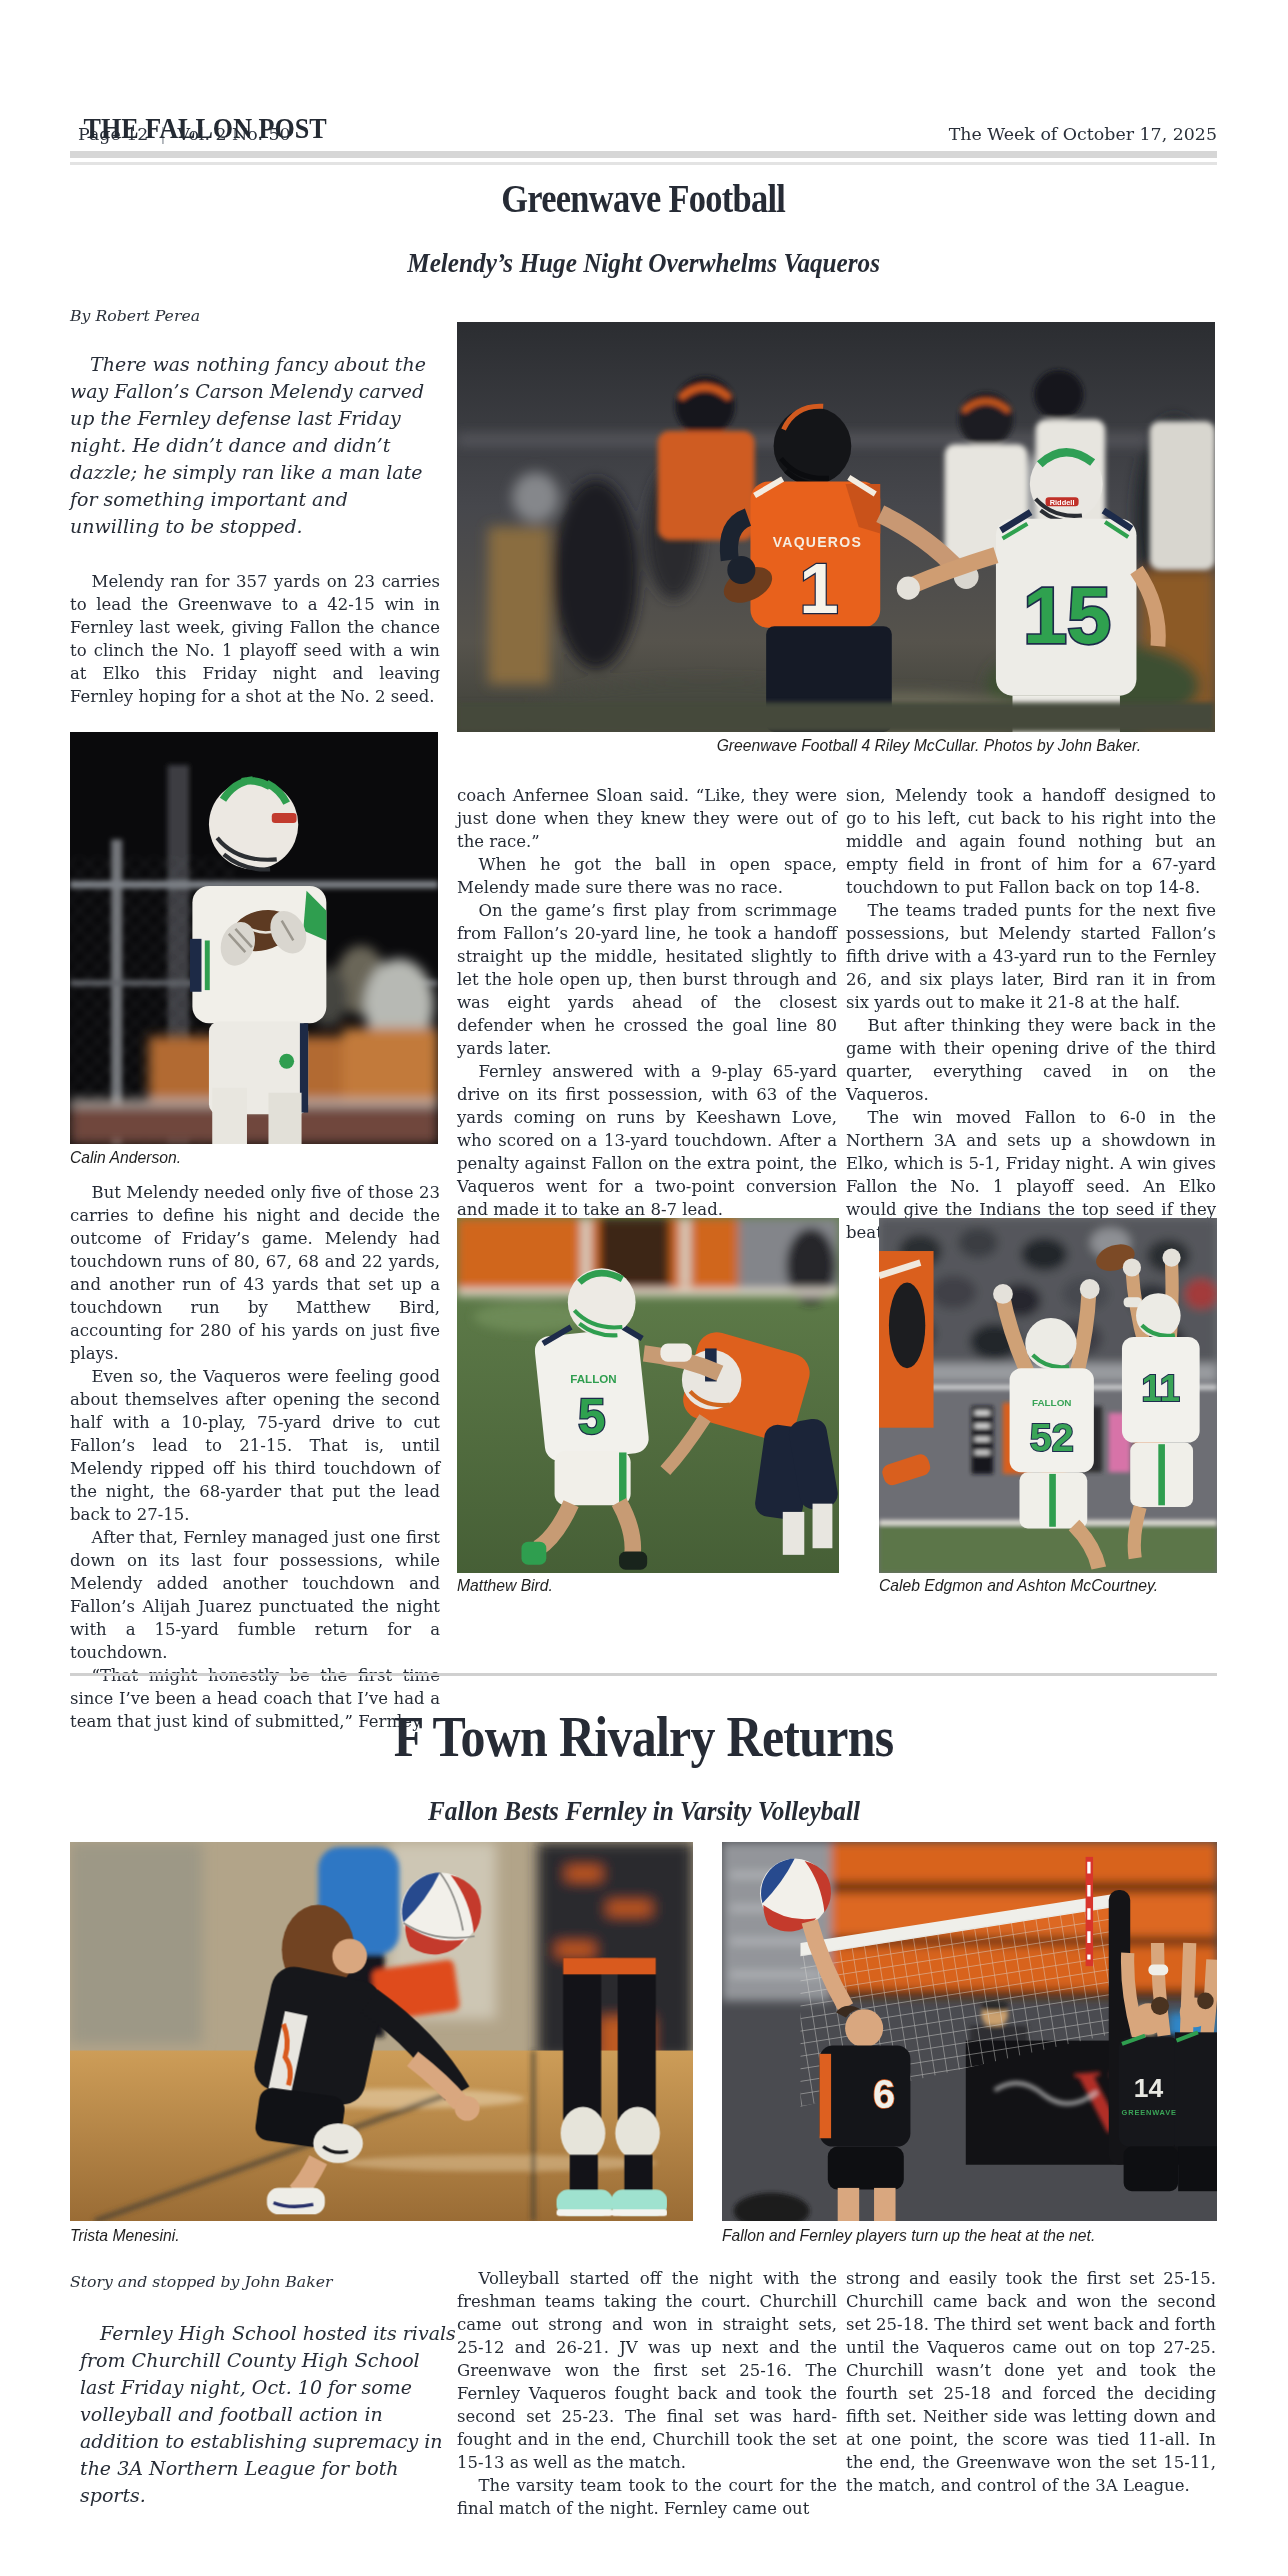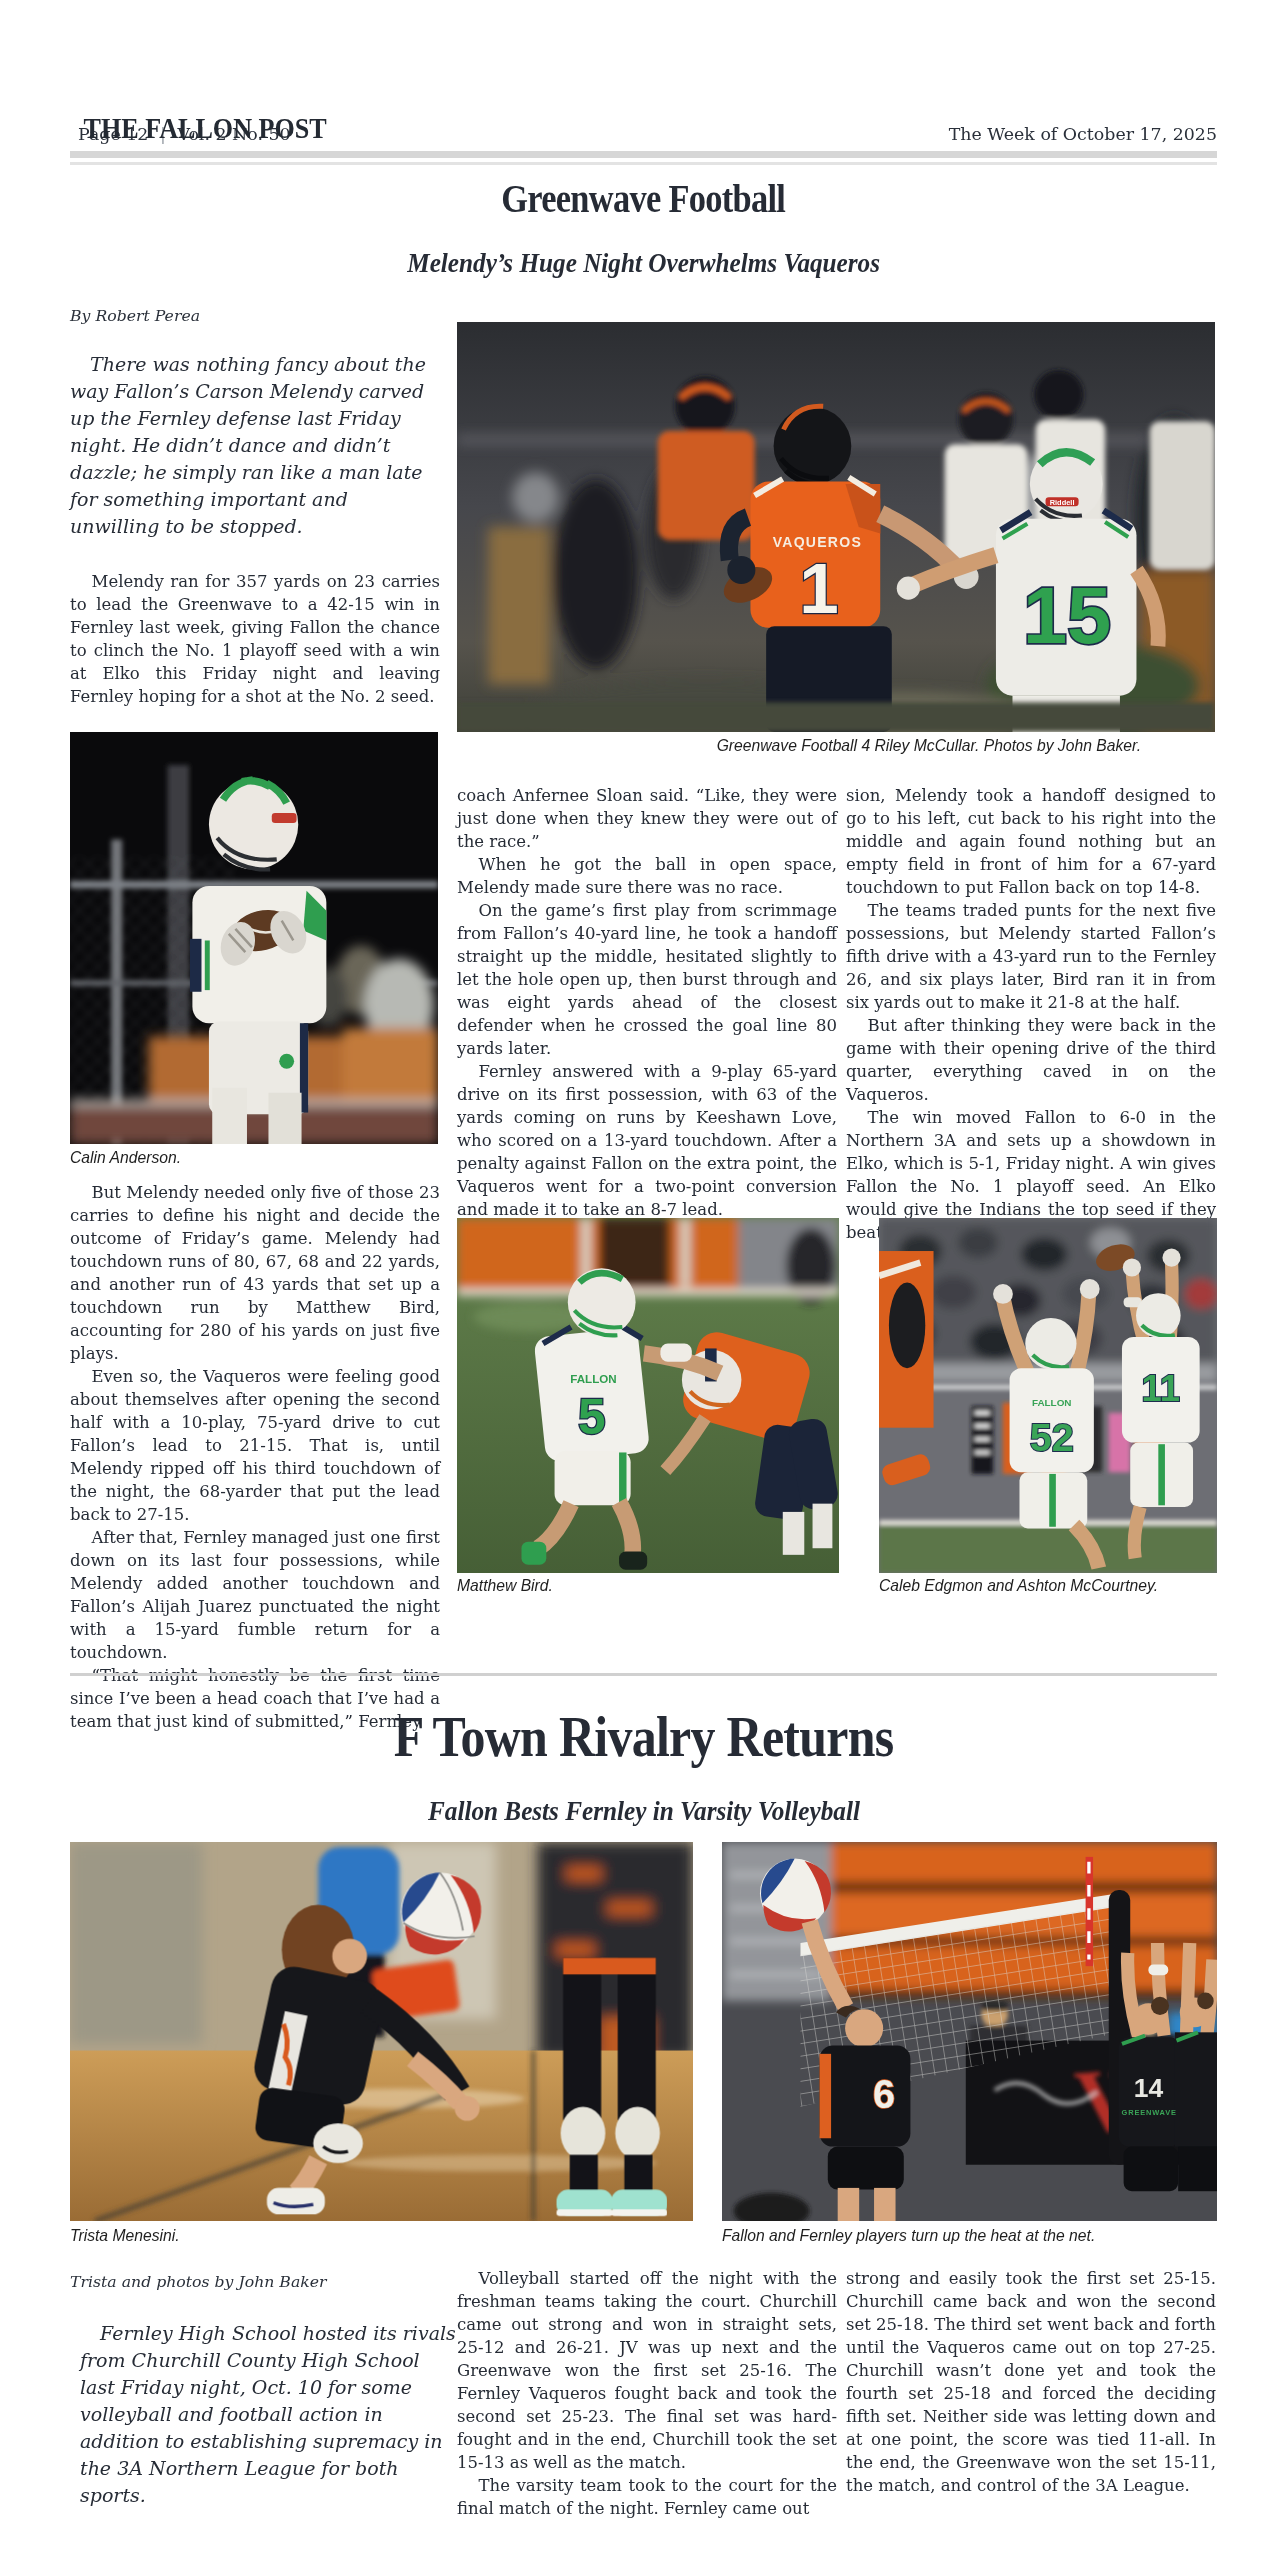--- a/index.html
+++ b/index.html
@@ -195,21 +195,21 @@
   <div class="abs bodycol" style="left:70px;top:1181px;width:370px;">
     <p>But Melendy needed only five of those 23 carries to define his night and decide the outcome of Friday’s game. Melendy had touchdown runs of 80, 67, 68 and 22 yards, and another run of 43 yards that set up a touchdown run by Matthew Bird, accounting for 280 of his yards on just five plays.</p>
     <p>Even so, the Vaqueros were feeling good about themselves after opening the second half with a 10-play, 75-yard drive to cut Fallon’s lead to 21-15. That is, until Melendy ripped off his third touchdown of the night, the 68-yarder that put the lead back to 27-15.</p>
     <p>After that, Fernley managed just one first down on its last four possessions, while Melendy added another touchdown and Fallon’s Alijah Juarez punctuated the night with a 15-yard fumble return for a touchdown.</p>
     <p>“That might honestly be the first time since I’ve been a head coach that I’ve had a team that just kind of submitted,” Fernley</p>
   </div>
 
   <div class="abs bodycol" style="left:457px;top:784px;width:380px;">
     <p class="noindent">coach Anfernee Sloan said. “Like, they were just done when they knew they were out of the race.”</p>
     <p>When he got the ball in open space, Melendy made sure there was no race.</p>
-    <p>On the game’s first play from scrimmage from Fallon’s 40-yard line, he took a handoff straight up the middle, hesitated slightly to let the hole open up, then burst through and was eight yards ahead of the closest defender when he crossed the goal line 80 yards later.</p>
+    <p>On the game’s first play from scrimmage from Fallon’s 20-yard line, he took a handoff straight up the middle, hesitated slightly to let the hole open up, then burst through and was eight yards ahead of the closest defender when he crossed the goal line 80 yards later.</p>
     <p>Fernley answered with a 9-play 65-yard drive on its first possession, with 63 of the yards coming on runs by Keeshawn Love, who scored on a 13-yard touchdown. After a penalty against Fallon on the extra point, the Vaqueros went for a two-point conversion and made it to take an 8-7 lead.</p>
     <p>On the first play of Fallon’s second posses-</p>
   </div>
 
   <div class="abs bodycol" style="left:846px;top:784px;width:370px;">
     <p class="noindent">sion, Melendy took a handoff designed to go to his left, cut back to his right into the middle and again found nothing but an empty field in front of him for a 67-yard touchdown to put Fallon back on top 14-8.</p>
     <p>The teams traded punts for the next five possessions, but Melendy started Fallon’s fifth drive with a 43-yard run to the Fernley 26, and six plays later, Bird ran it in from six yards out to make it 21-8 at the half.</p>
     <p>But after thinking they were back in the game with their opening drive of the third quarter, everything caved in on the Vaqueros.</p>
     <p>The win moved Fallon to 6-0 in the Northern 3A and sets up a showdown in Elko, which is 5-1, Friday night. A win gives Fallon the No. 1 playoff seed. An Elko would give the Indians the top seed if they beat Spring Creek next week.</p>
   </div>
@@ -512,21 +512,21 @@
         <text x="516" y="308" font-family="Liberation Sans,sans-serif" font-size="32" font-weight="bold" fill="#e8e8e2" text-anchor="middle">14</text>
         <text x="517" y="330" font-family="Liberation Sans,sans-serif" font-size="9" font-weight="bold" fill="#3aa457" letter-spacing="1" text-anchor="middle">GREENWAVE</text>
         <rect x="486" y="368" width="66" height="54" rx="10" fill="#0e0f12"></rect>
         <rect x="552" y="368" width="47" height="54" fill="#0e0f12"></rect>
       </g>
       <ellipse cx="60" cy="446" rx="46" ry="22" fill="#1c1c1f" filter="url(#nb2)"></ellipse>
     </svg>
   </div>
   <div class="abs caption" style="left:722px;top:2227px;">Fallon and Fernley players turn up the heat at the net.</div>
 
-  <div class="abs byline" style="left:70px;top:2272px;">Trista and photos by John Baker</div>
+  <div class="abs byline" style="left:70px;top:2272px;">Story and stopped by John Baker</div>
   <div class="abs lead" style="left:56px;top:2320px;width:380px;margin-left:24px;">
     <p>Fernley High School hosted its rivals from Churchill County High School last Friday night, Oct. 10 for some volleyball and football action in addition to establishing supremacy in the 3A Northern League for both sports.</p>
   </div>
   <div class="abs bodycol" style="left:457px;top:2267px;width:380px;">
     <p>Volleyball started off the night with the freshman teams taking the court. Churchill came out strong and won in straight sets, 25-12 and 26-21. JV was up next and the Greenwave won the first set 25-16. The Fernley Vaqueros fought back and took the second set 25-23. The final set was hard-fought and in the end, Churchill took the set 15-13 as well as the match.</p>
     <p>The varsity team took to the court for the final match of the night. Fernley came out</p>
   </div>
   <div class="abs bodycol" style="left:846px;top:2267px;width:370px;">
     <p class="noindent">strong and easily took the first set 25-15. Churchill came back and won the second set 25-18. The third set went back and forth until the Vaqueros came out on top 27-25. Churchill wasn’t done yet and took the fourth set 25-18 and forced the deciding fifth set. Neither side was letting down and at one point, the score was tied 11-all. In the end, the Greenwave won the set 15-11, the match, and control of the 3A League.</p>
   </div>

